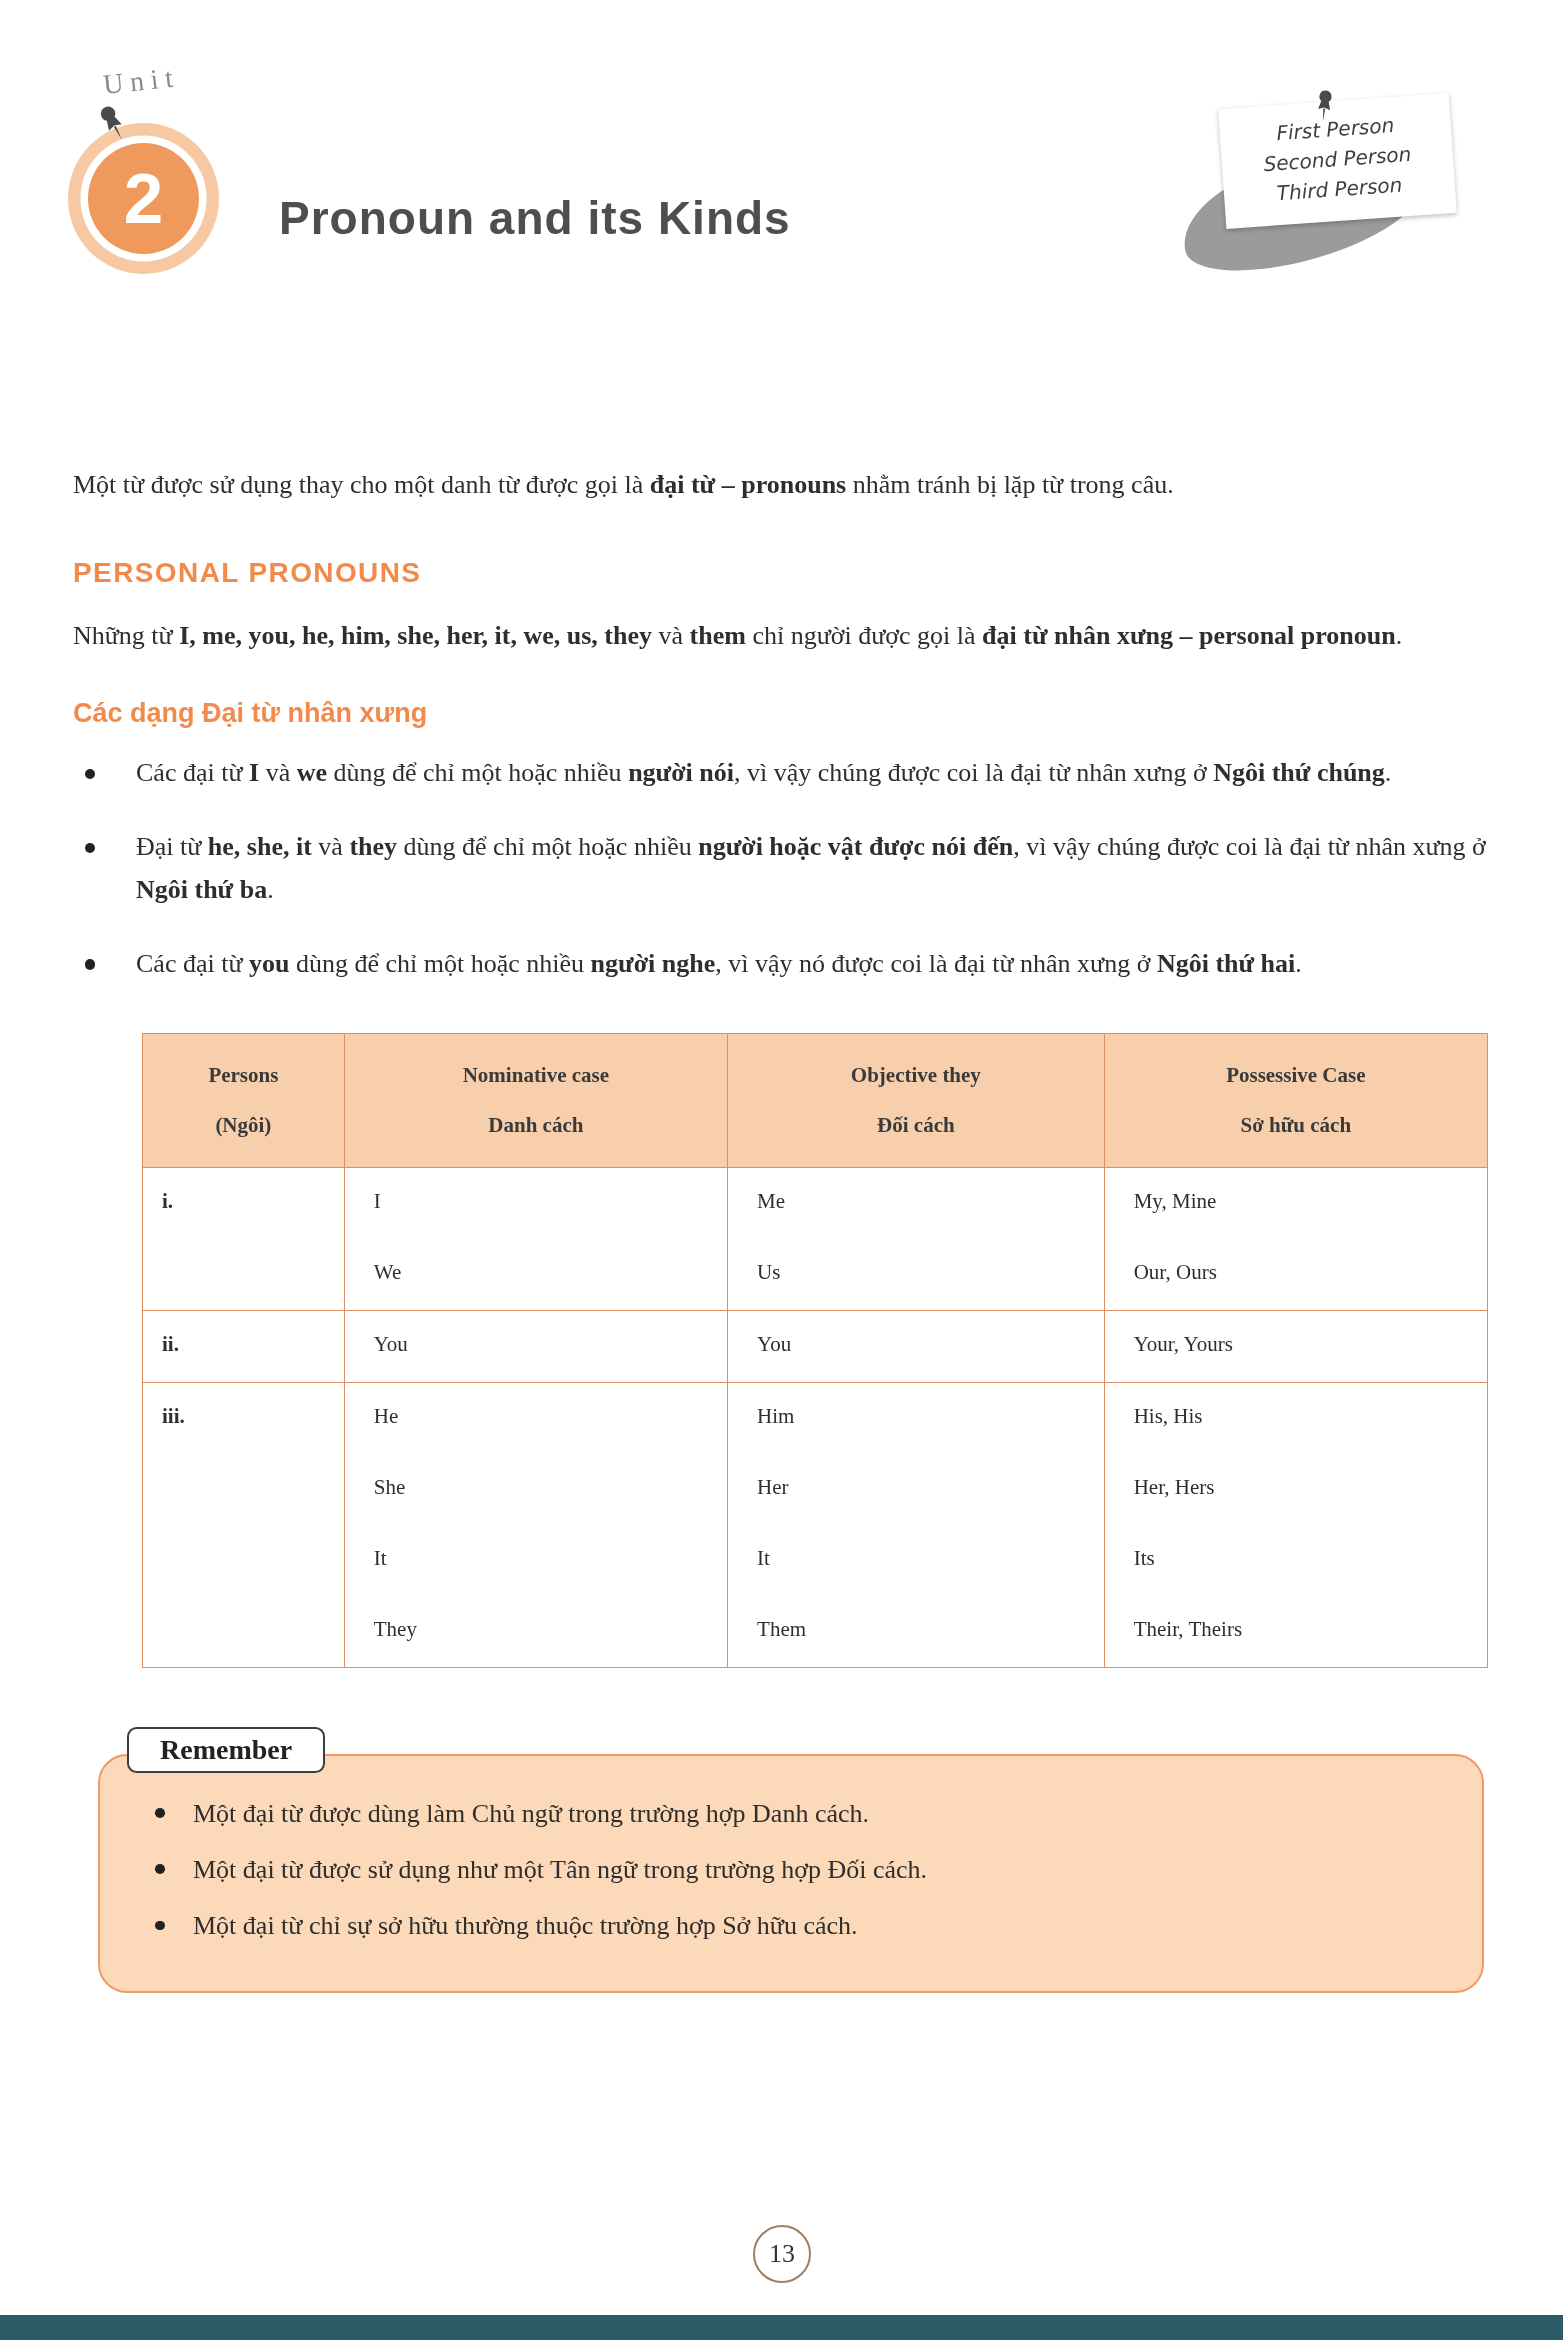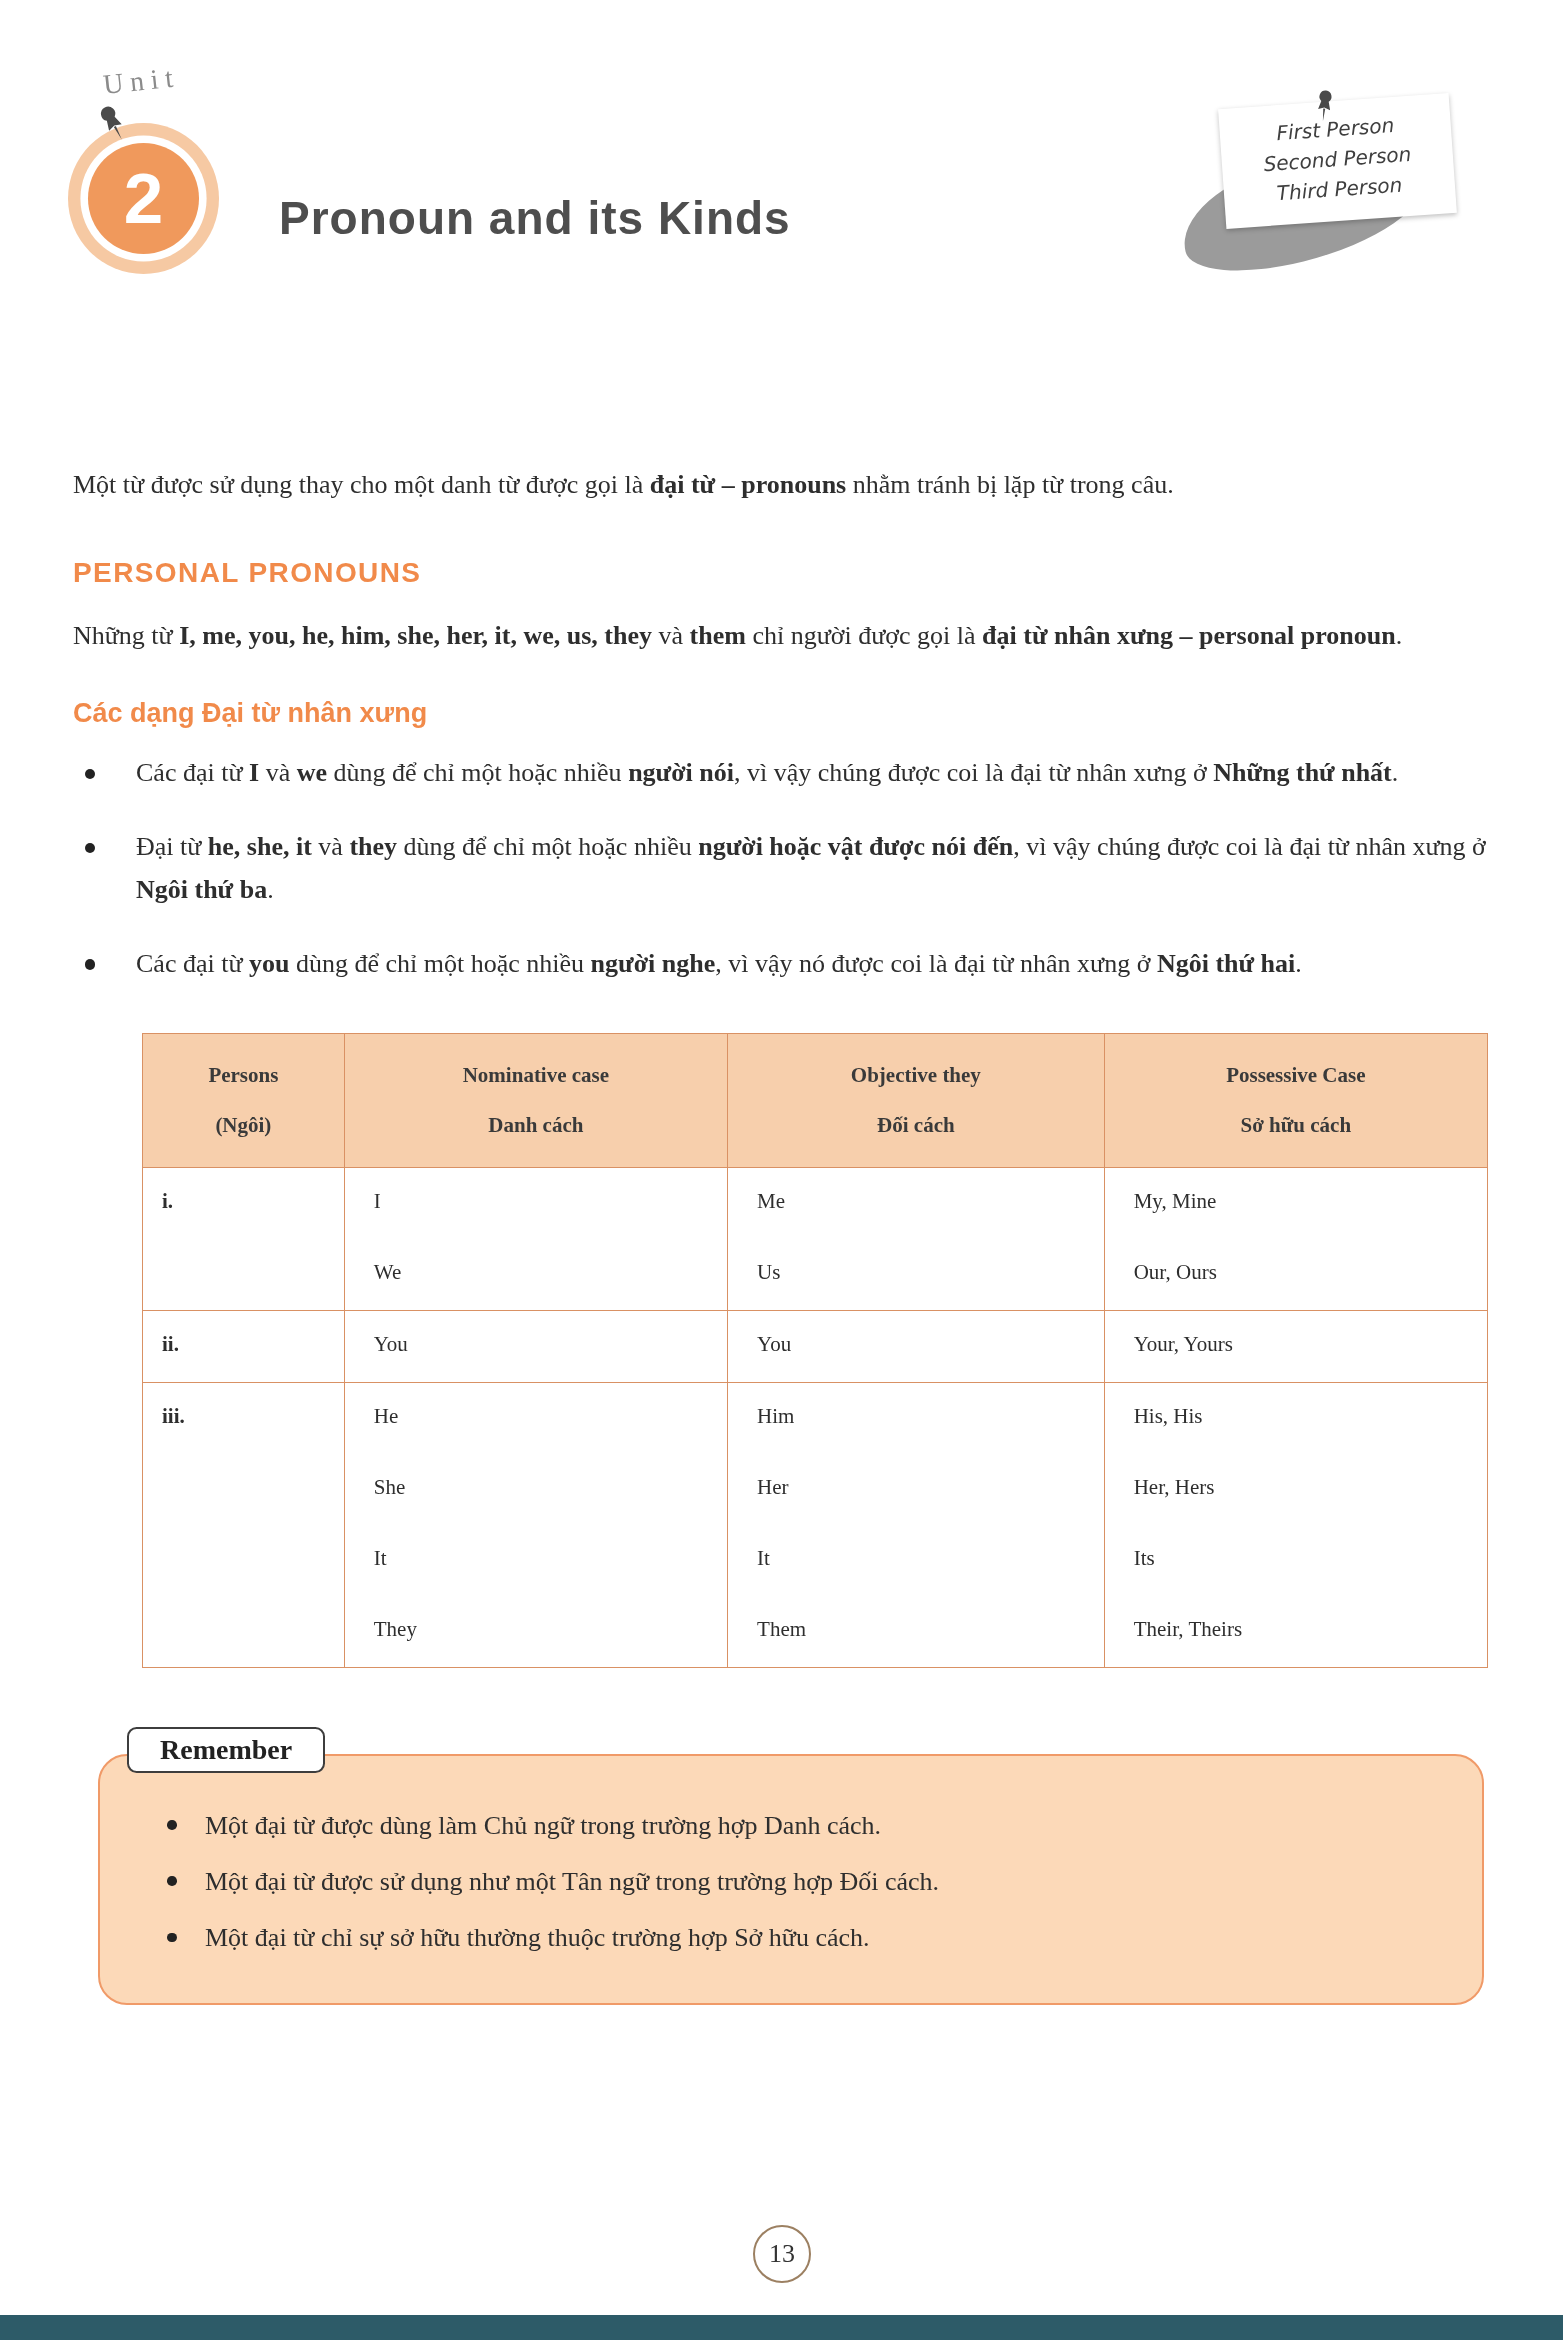--- a/index.html
+++ b/index.html
@@ -119,21 +119,21 @@
     border:2.9px solid #f09a68;
     border-radius:29px;
     padding:40px 22px 27px 34px;
   }
   .remember-label {
     position:absolute; left:27px; top:-29px;
     background:#ffffff; border:2.9px solid #3d3d3d; border-radius:9.6px;
     padding:4.8px 31px;
     font-weight:700; font-size:28px; color:#222222;
   }
-  .remember ul { list-style:none; margin:12px; padding:0; }
+  .remember ul { list-style:none; margin:0; padding:0; }
   .remember li {
     position:relative; padding-left:59px; margin-bottom:21px;
     font-size:26px; line-height:1.35; color:#2e2e2e;
   }
   .remember li::before {
     content:""; position:absolute; left:21px; top:12.4px;
     width:9.6px; height:9.6px; border-radius:50%; background:#222222;
   }
 
   
@@ -181,21 +181,21 @@
   <div class="content">
 
     <p class="intro"><span>Một từ được sử dụng thay cho một danh từ được gọi là </span><span class="b">đại từ – pronouns</span><span> nhằm tránh bị lặp từ trong câu.</span></p>
 
     <h2 class="section-heading">PERSONAL PRONOUNS</h2>
     <p class="para"><span>Những từ </span><span class="b">I, me, you, he, him, she, her, it, we, us, they</span><span> và </span><span class="b">them</span><span> chỉ người được gọi là </span><span class="b">đại từ nhân xưng – personal pronoun</span><span>.</span></p>
 
     <h3 class="sub-heading">Các dạng Đại từ nhân xưng</h3>
 
     <ul class="bullets">
-      <li><span>Các đại từ </span><span class="b">I</span><span> và </span><span class="b">we</span><span> dùng để chỉ một hoặc nhiều </span><span class="b">người nói</span><span>, vì vậy chúng được coi là đại từ nhân xưng ở </span><span class="b">Những thứ nhất</span><span>.</span></li>
+      <li><span>Các đại từ </span><span class="b">I</span><span> và </span><span class="b">we</span><span> dùng để chỉ một hoặc nhiều </span><span class="b">người nói</span><span>, vì vậy chúng được coi là đại từ nhân xưng ở </span><span class="b">Ngôi thứ chúng</span><span>.</span></li>
       <li><span>Đại từ </span><span class="b">he, she, it</span><span> và </span><span class="b">they</span><span> dùng để chỉ một hoặc nhiều </span><span class="b">người hoặc vật được nói đến</span><span>, vì vậy chúng được coi là đại từ nhân xưng ở </span><span class="b">Ngôi thứ ba</span><span>.</span></li>
       <li><span>Các đại từ </span><span class="b">you</span><span> dùng để chỉ một hoặc nhiều </span><span class="b">người nghe</span><span>, vì vậy nó được coi là đại từ nhân xưng ở </span><span class="b">Ngôi thứ hai</span><span>.</span></li>
     </ul>
 
     <table class="pronoun-table">
       <colgroup>
         <col style="width:15%">
           <col style="width:28.5%">
           <col style="width:28%">
           <col style="width:28.5%">

